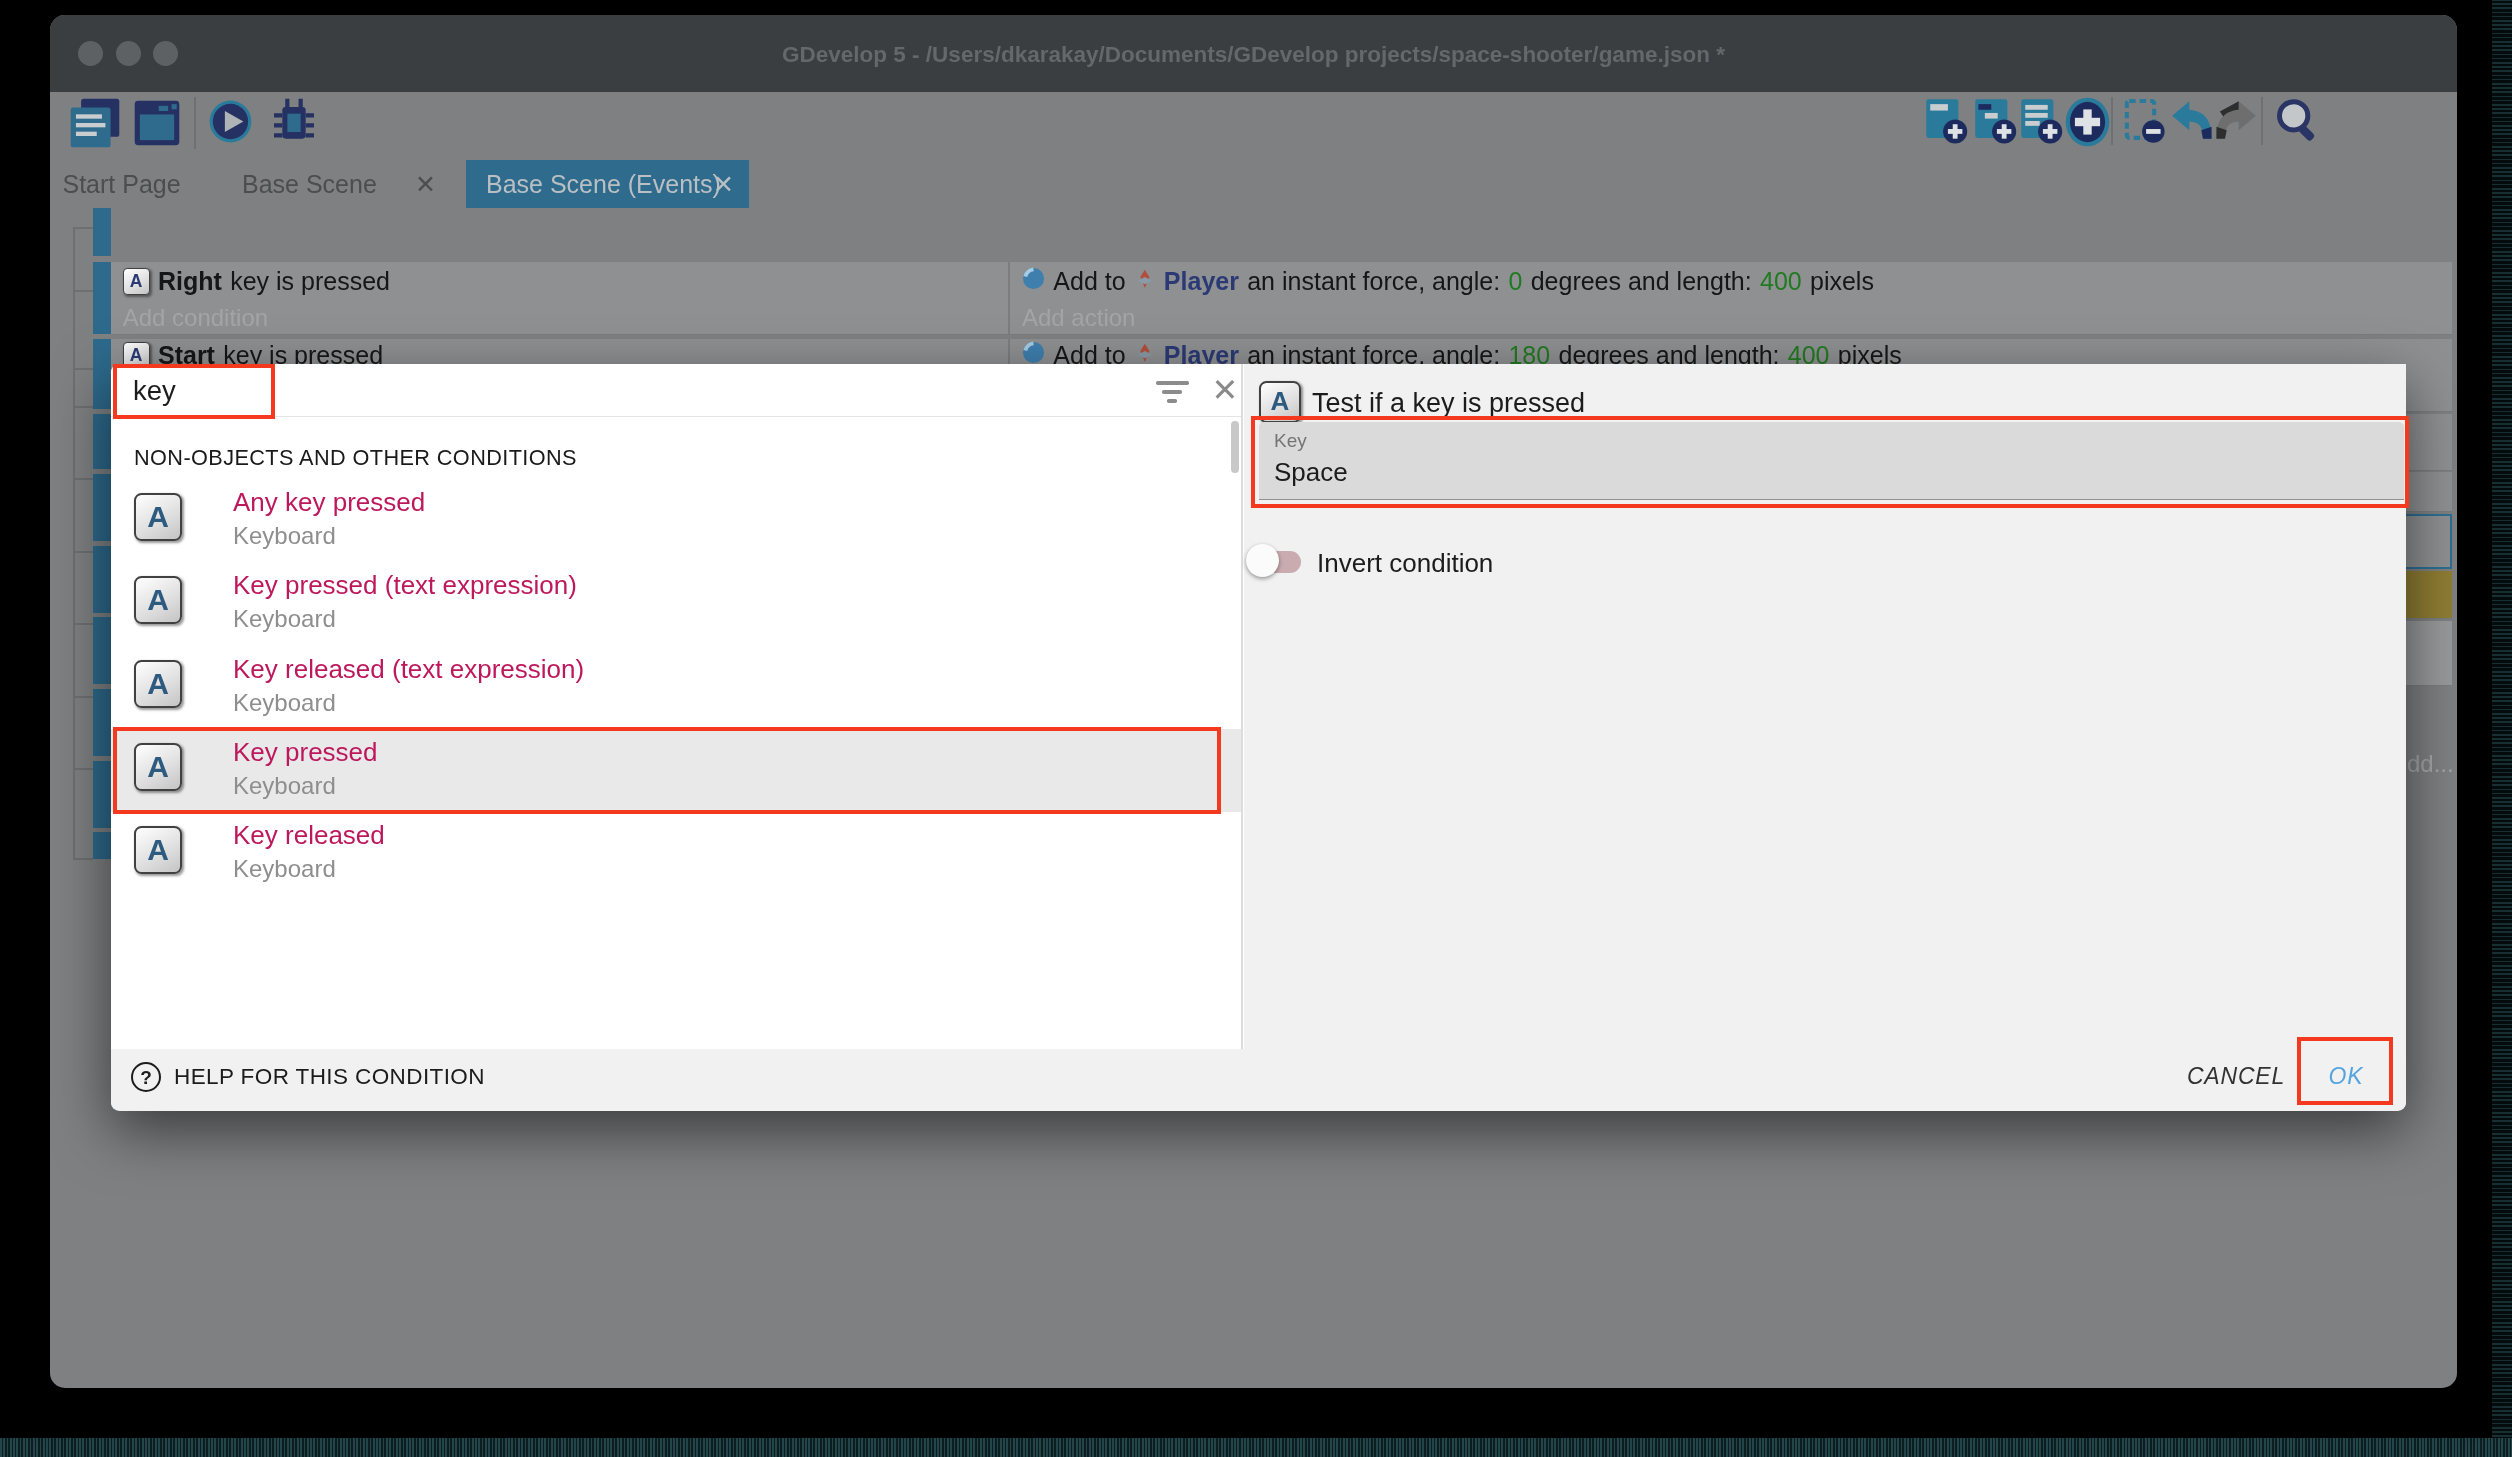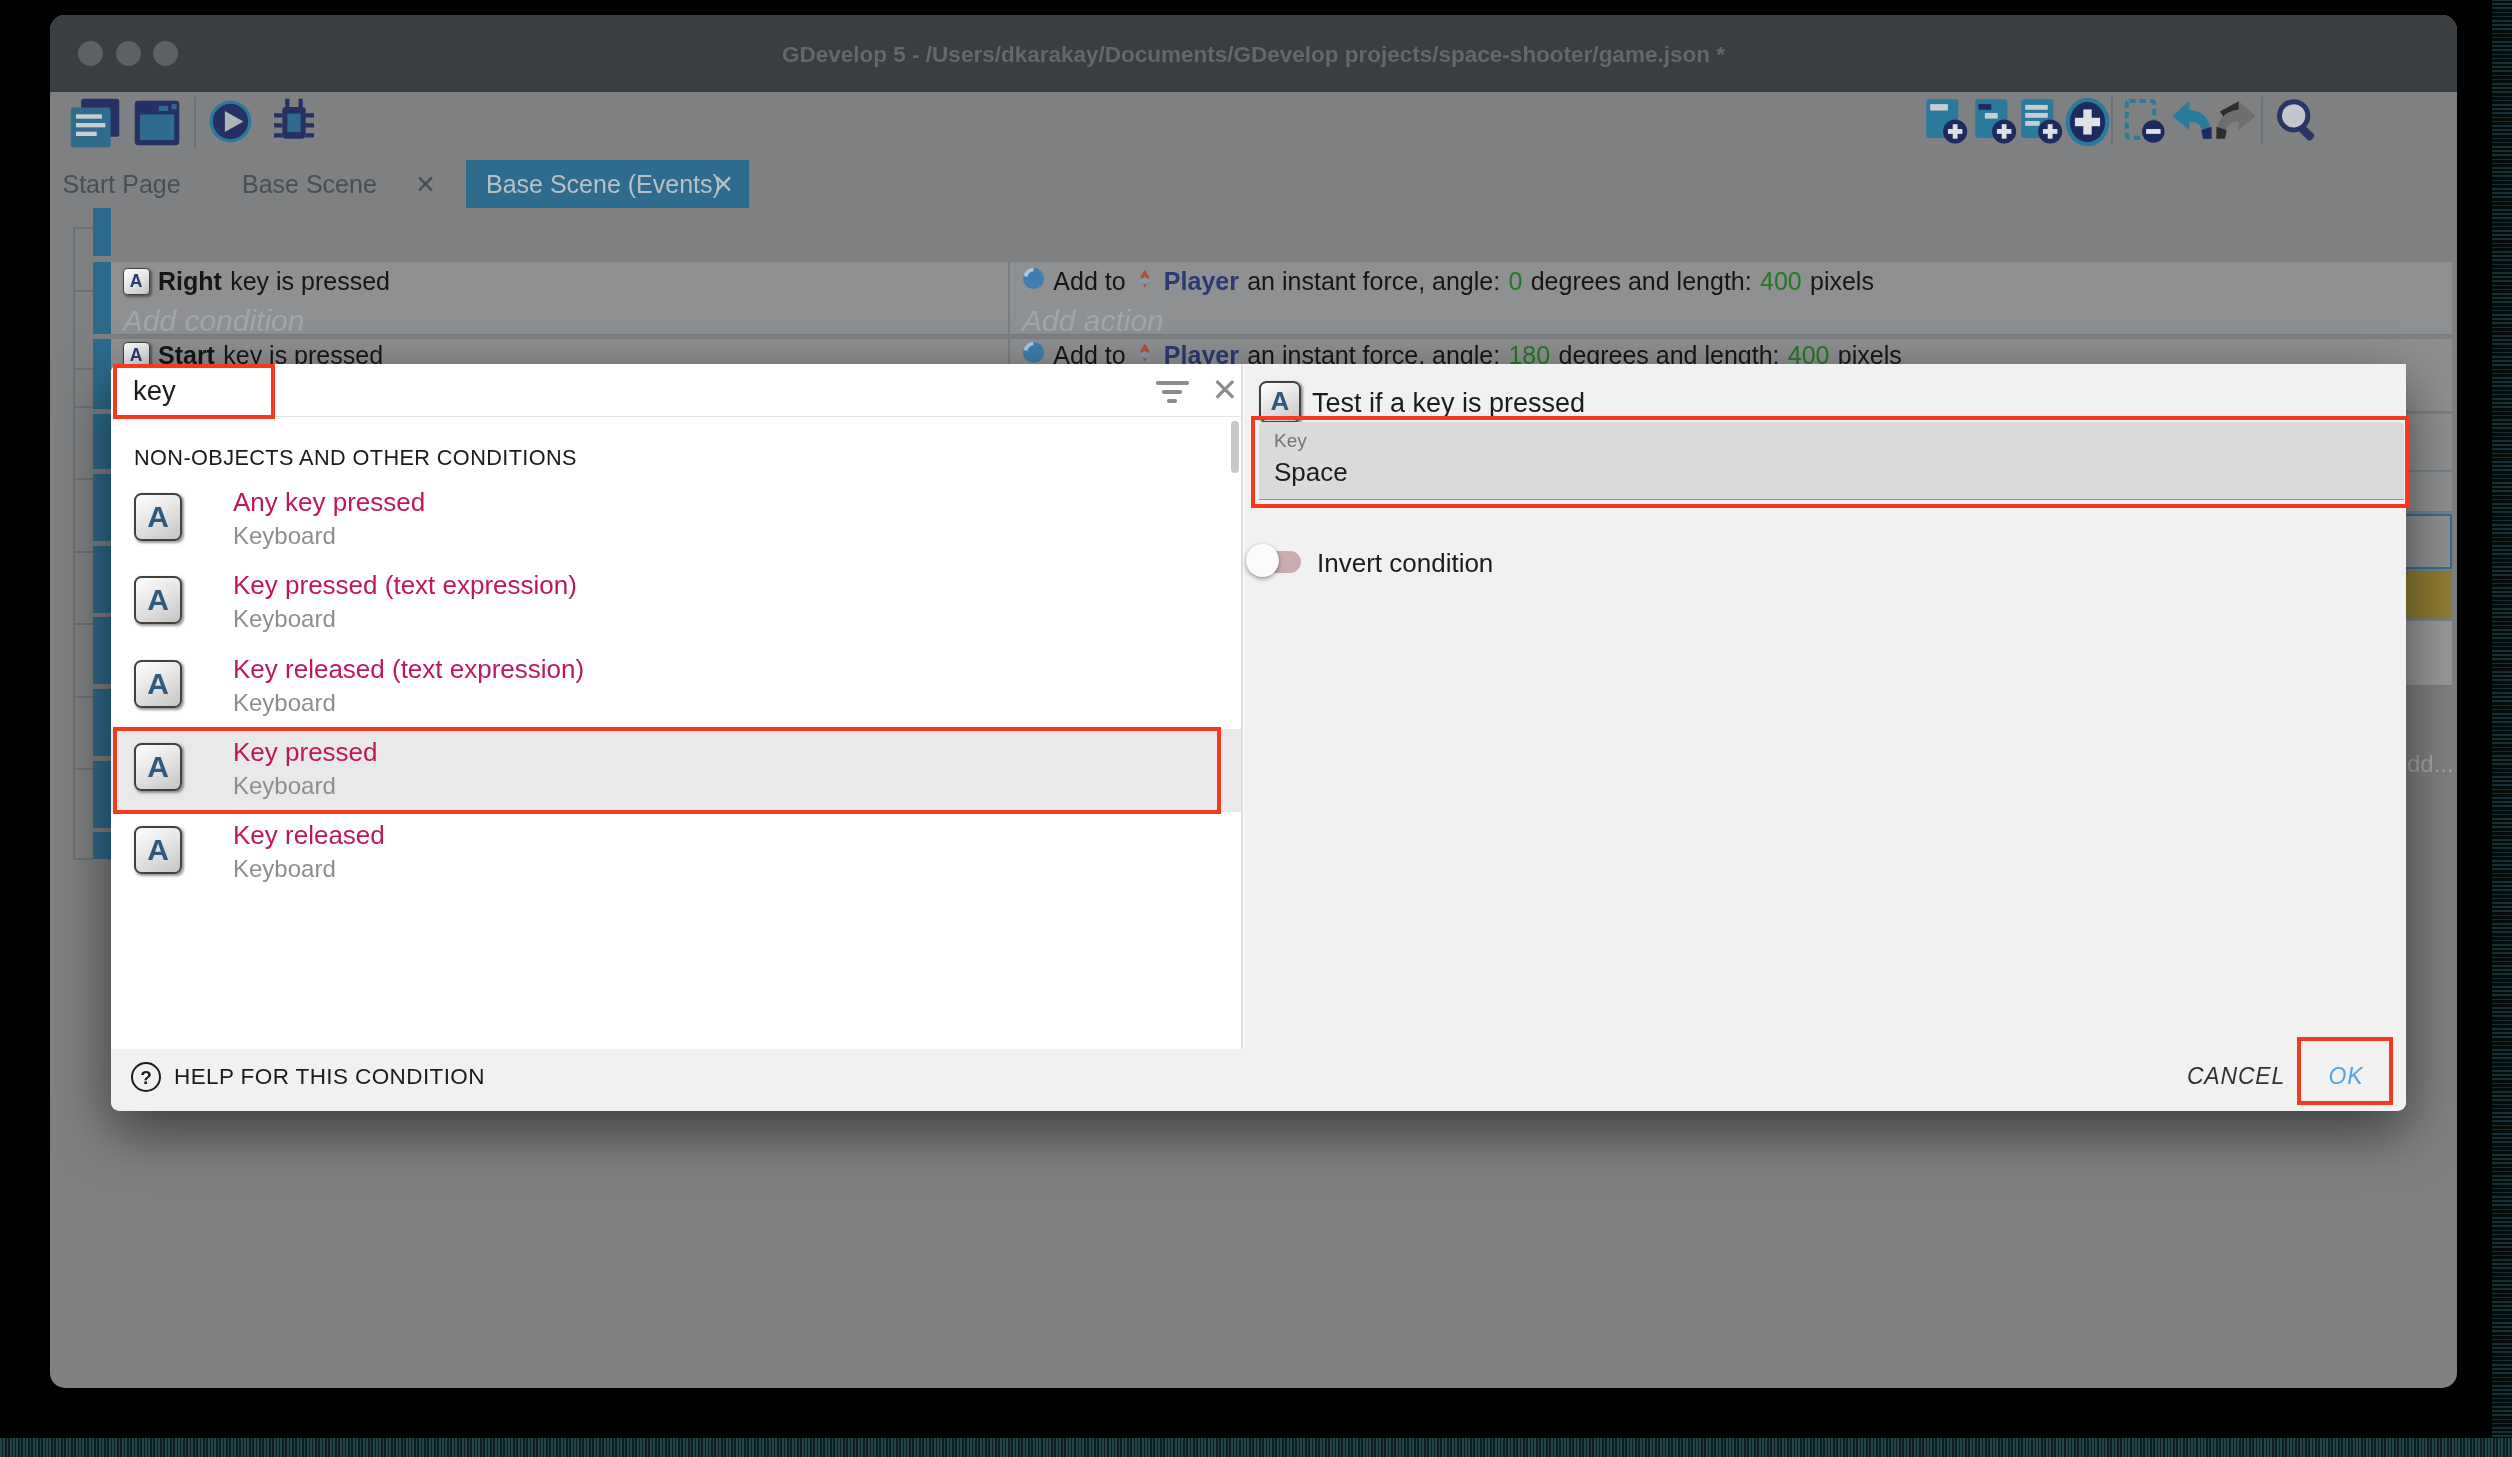--- a/index.html
+++ b/index.html
@@ -35,21 +35,21 @@
   
   .conn{background:#6d7072;}
   .indent-bar{left:43px;width:17.5px;background:#2d6a8c;}
   .ev-row{left:61px;width:2341px;background:#8e9092;border-bottom:1.7px solid #7a7d7f;}
   .ev-comment{background:#8f7d33;}
   .ev-comment .cmt{position:absolute;left:25px;top:0;line-height:48px;font-size:24px;color:#161616;font-weight:500;}
   .col-div{position:absolute;left:897px;top:0;bottom:0;width:1.7px;background:#7b7e80;}
   .cond-line,.act-line{position:absolute;display:flex;align-items:center;gap:8.3px;font-size:25px;color:#161616;white-space:nowrap;}
   .cond-line{left:11.7px;top:5px;}
   .act-line{left:911px;top:5px;}
-  .add-link{position:absolute;font-size:30px;color:#a3a6a8;white-space:nowrap;font-style:italic;}
+  .add-link{position:absolute;font-size:24px;color:#a3a6a8;white-space:nowrap;}
   .param{font-weight:600;}
   .obj-name{font-weight:700;color:#2b3a74;}
   .num{color:#217a21;}
   .keycap{display:inline-flex;align-items:center;justify-content:center;
     background:linear-gradient(150deg,#ffffff,#dedede 60%,#c4c4c4);
     border:2.5px solid #414141;border-radius:7.5px;color:#2f5a80;font-weight:700;
     box-shadow:1.7px 1.7px 2.5px rgba(0,0,0,.4);}
   .kc-sm{width:27px;height:27px;font-size:17.5px;border-width:1.7px;border-radius:4.2px;color:#2b3a74;}
   .kc-md{width:42px;height:42px;font-size:26px;}
   .kc-lg{width:48px;height:48px;font-size:30px;}

